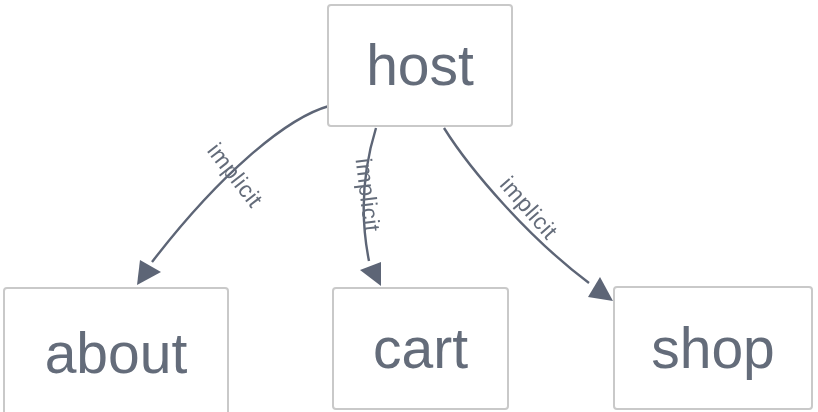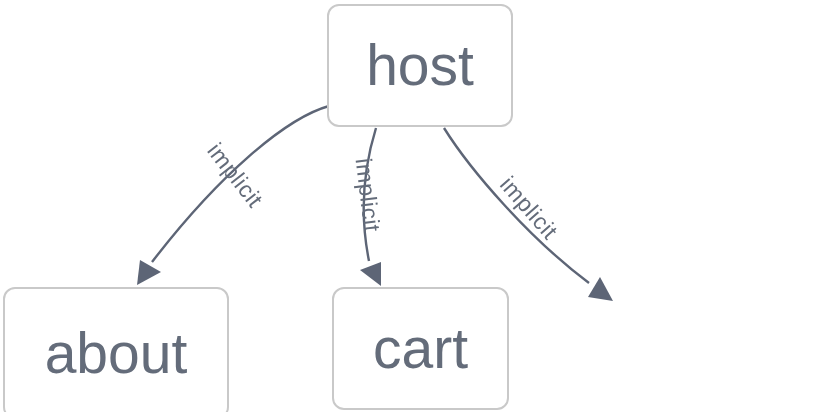--- a/index.html
+++ b/index.html
@@ -22,21 +22,21 @@
     left: 0;
     top: 0;
     width: 818px;
     height: 412px;
   }
   .node-box {
     position: absolute;
     box-sizing: border-box;
     background: #ffffff;
     border: 2px solid #c9c9c9;
-    border-radius: 12px;
+    border-radius: 4px;
     display: flex;
     align-items: center;
     justify-content: center;
   }
   .node-label {
     font-family: "Liberation Sans", sans-serif;
     font-weight: 300;
     font-size: 57px;
     line-height: 1;
     color: #646c7a;
@@ -93,14 +93,17 @@
   </div>
 
   <div class="node-box" style="left:3px; top:287px; width:226px; height:132px;">
     <span class="node-label">about</span>
   </div>
 
   <div class="node-box" style="left:332px; top:287px; width:177px; height:123px;">
     <span class="node-label">cart</span>
   </div>
 
+  <div class="node-box" style="left:613px; top:286px; width:200px; height:124px;">
+    <span class="node-label">shop</span>
+  </div>
 
 </div>
 
 </body></html>

